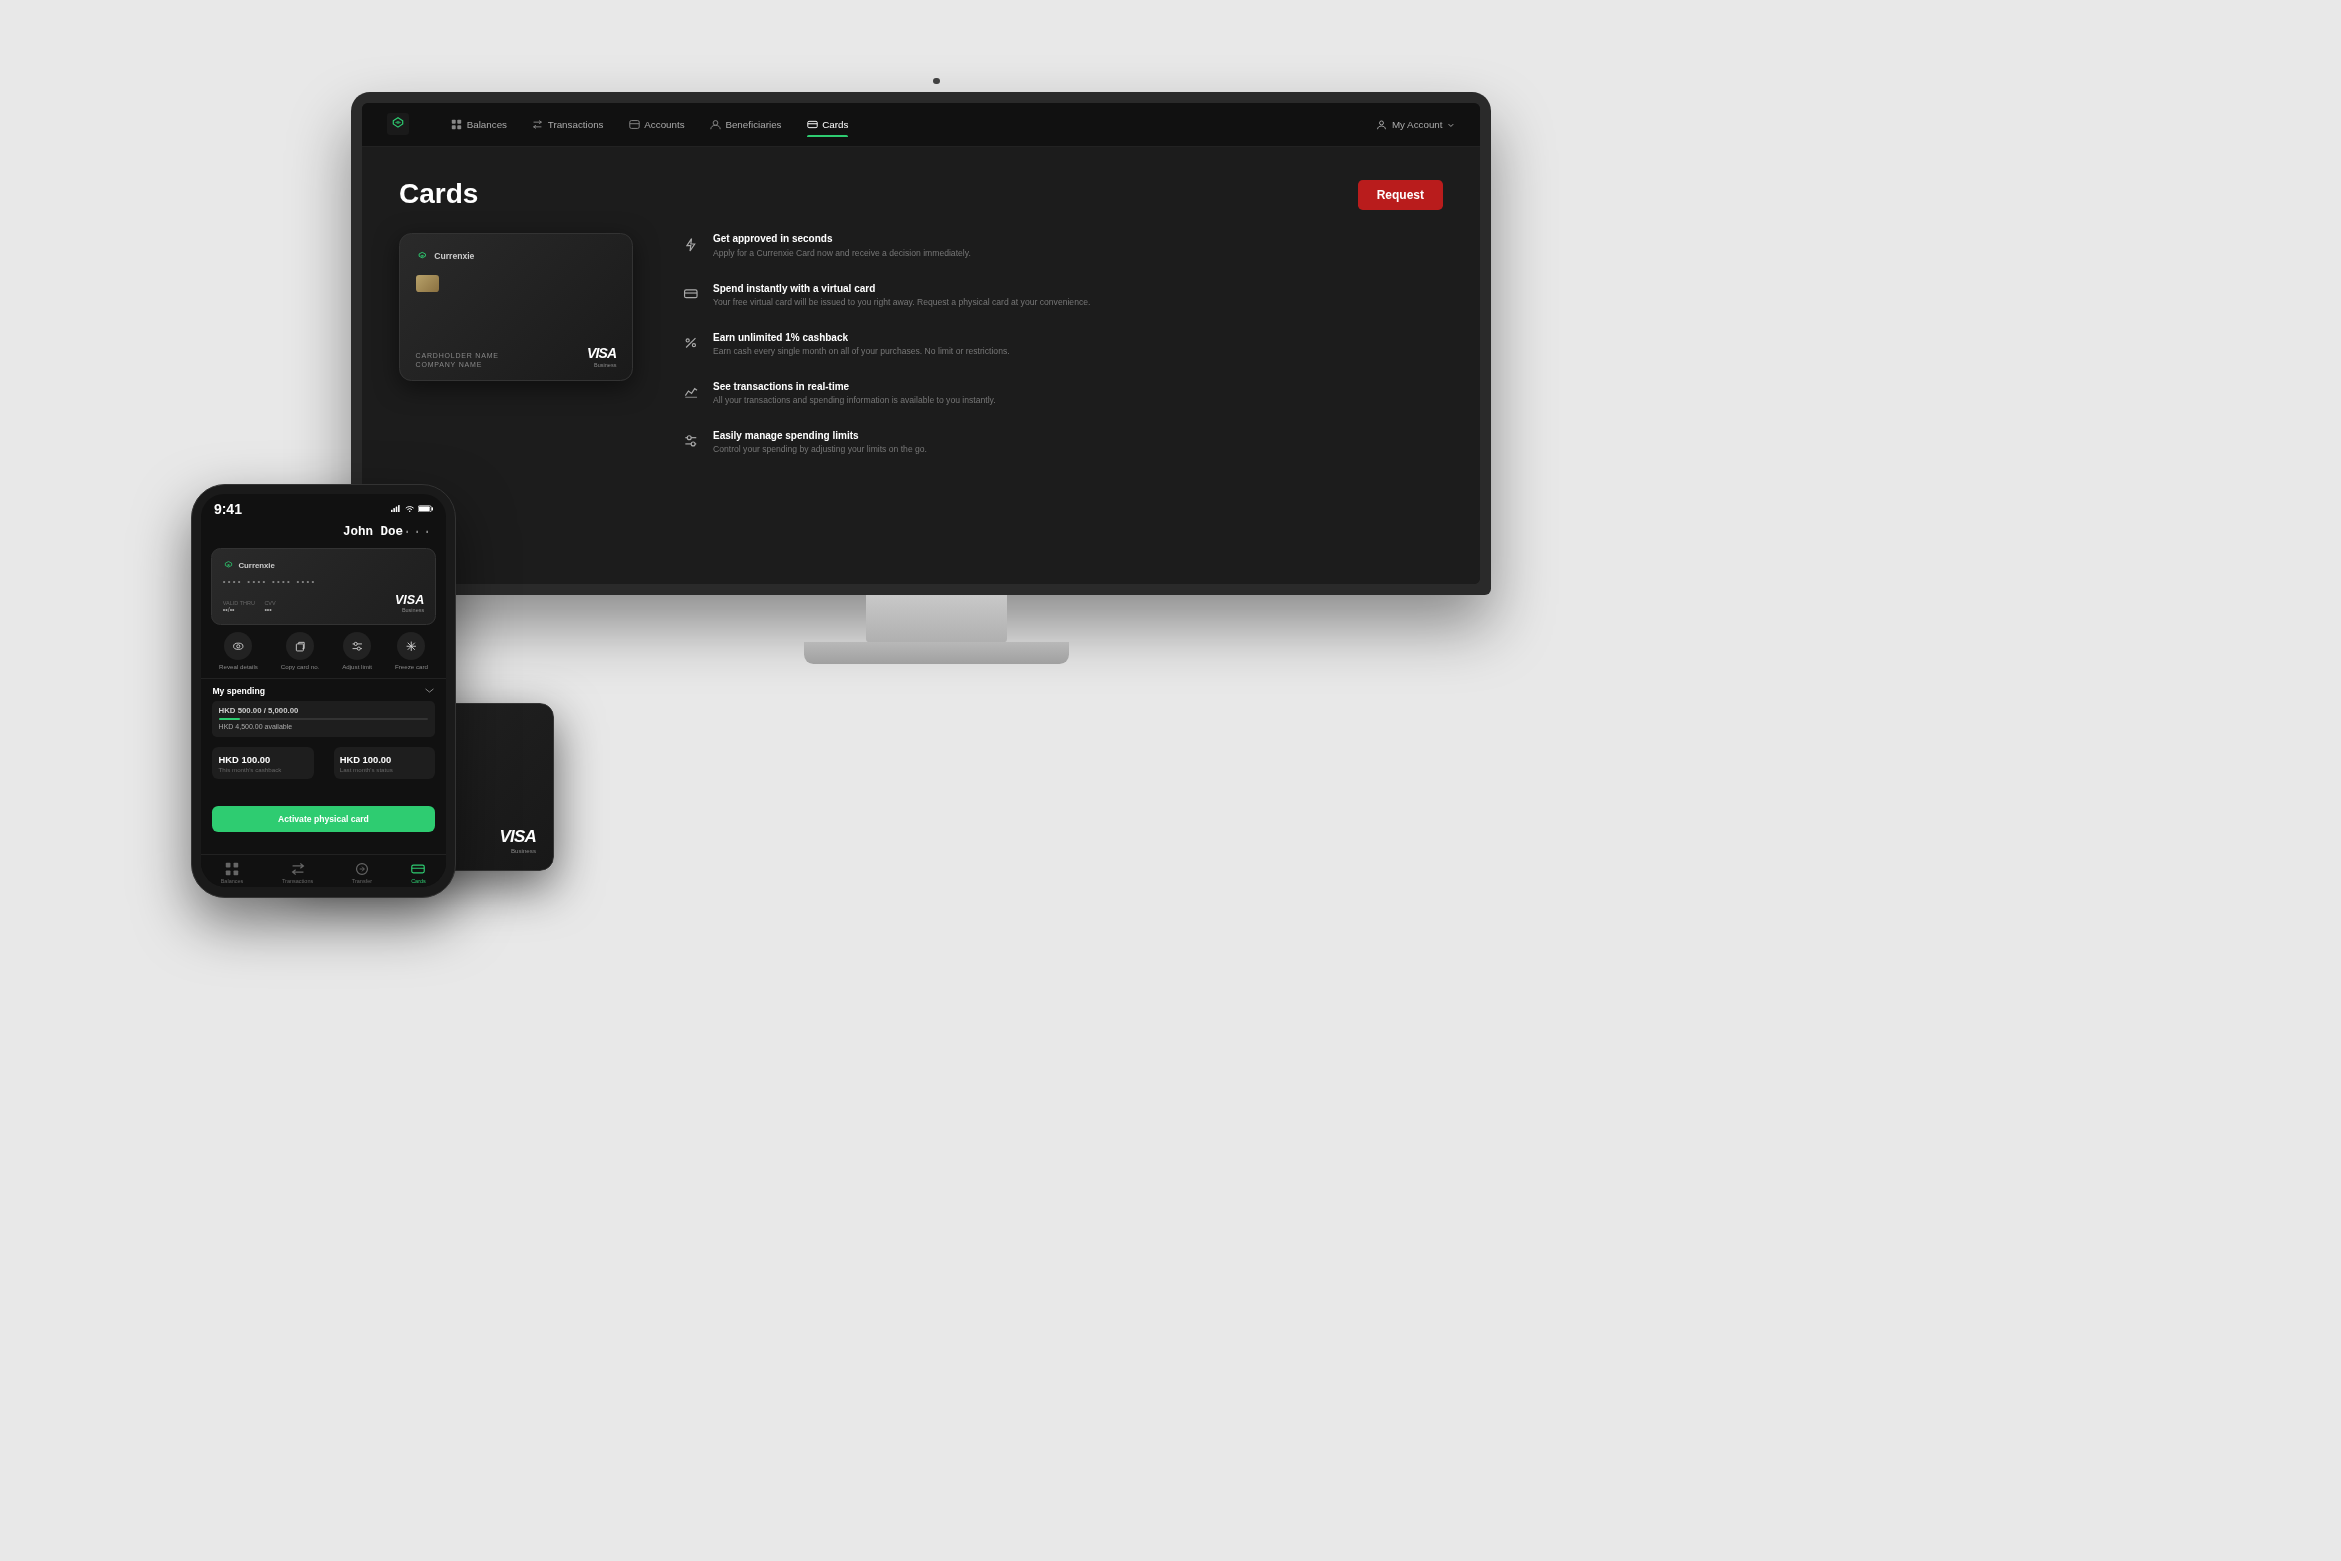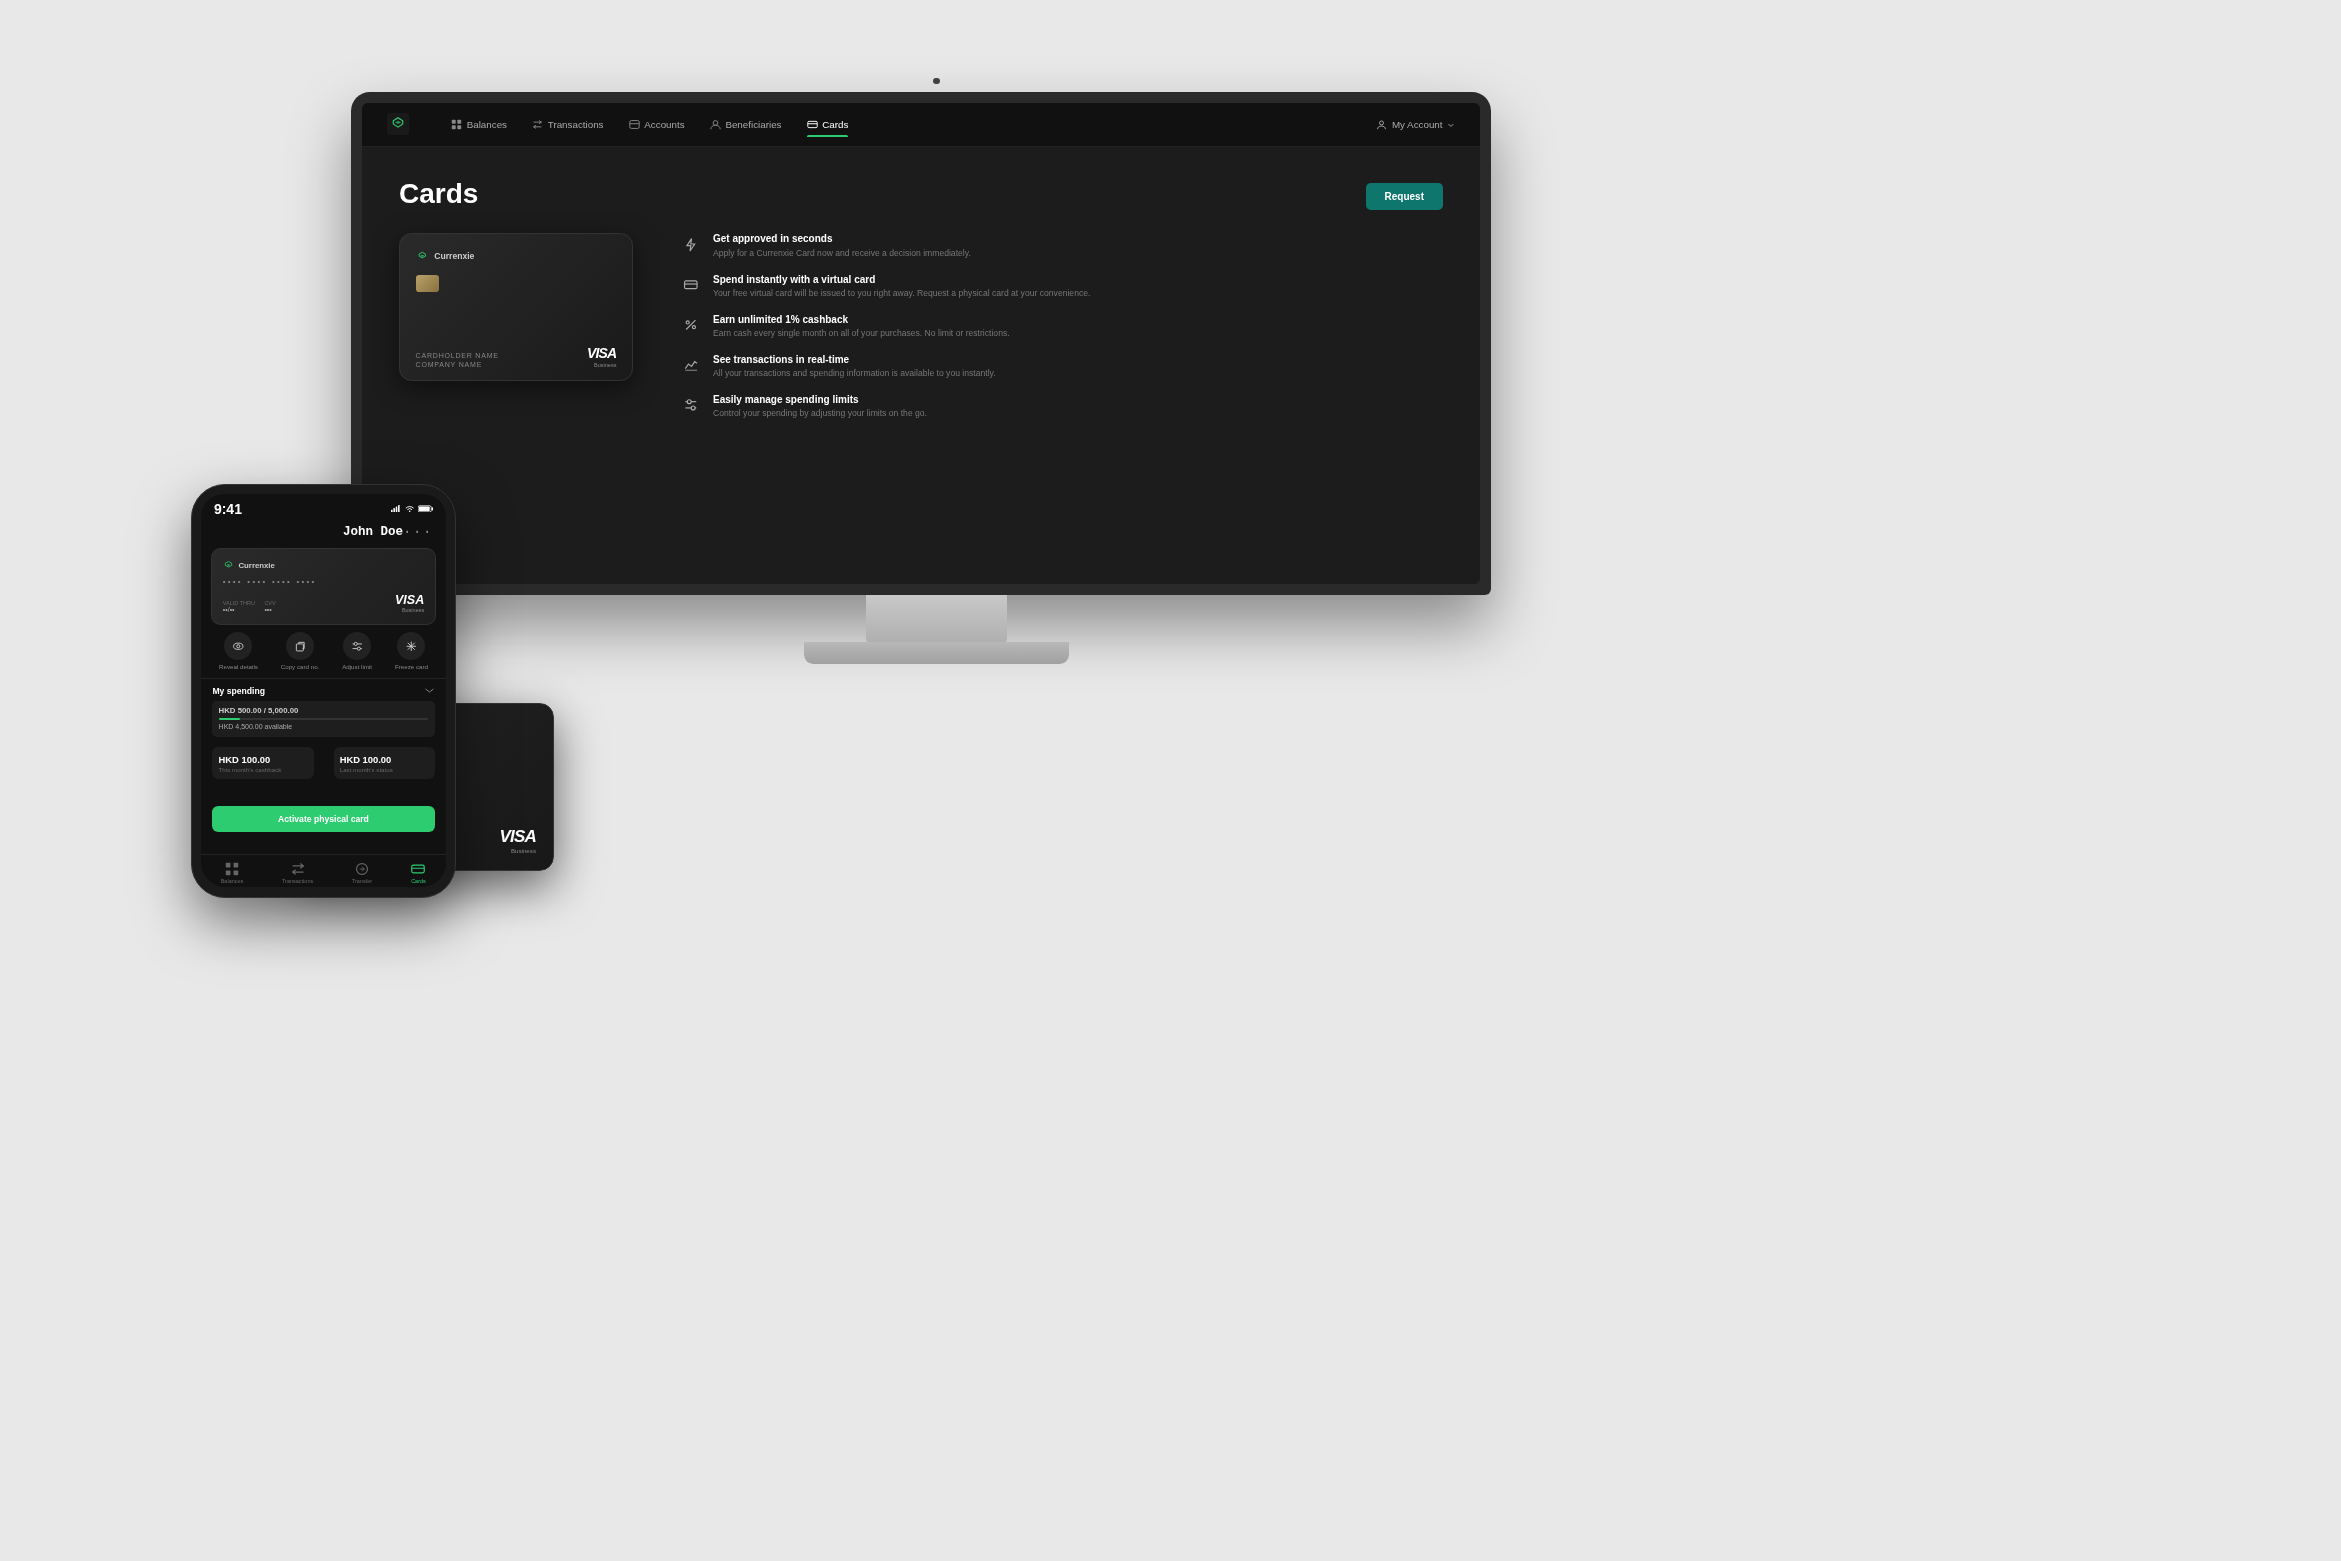--- a/index.html
+++ b/index.html
@@ -193,21 +193,21 @@
       color: #888;
       text-align: right;
       margin-top: 0.8px;
     }
 
     
     .features-list {
       flex: 1;
       display: flex;
       flex-direction: column;
-      gap: 14px;
+      gap: 23px;
     }
     .feature-item {
       display: flex;
       gap: 11px;
       align-items: flex-start;
     }
     .feature-icon-wrap {
       width: 22px;
       height: 22px;
       flex-shrink: 0;
@@ -222,26 +222,26 @@
       color: #fff;
       margin-bottom: 2.3px;
     }
     .feature-desc {
       font-size: 8.6px;
       color: #777;
       line-height: 1.5;
     }
 
     .request-btn {
-      background: #0f766e;
+      background: #b91c1c;
       color: #fff;
       border: none;
       border-radius: 4.7px;
       padding: 7.8px 19px;
-      font-size: 10px;
+      font-size: 12px;
       font-weight: 600;
       cursor: pointer;
       align-self: flex-end;
       margin-bottom: 15.6px;
     }
     .header-row {
       display: flex;
       justify-content: space-between;
       align-items: center;
     }

